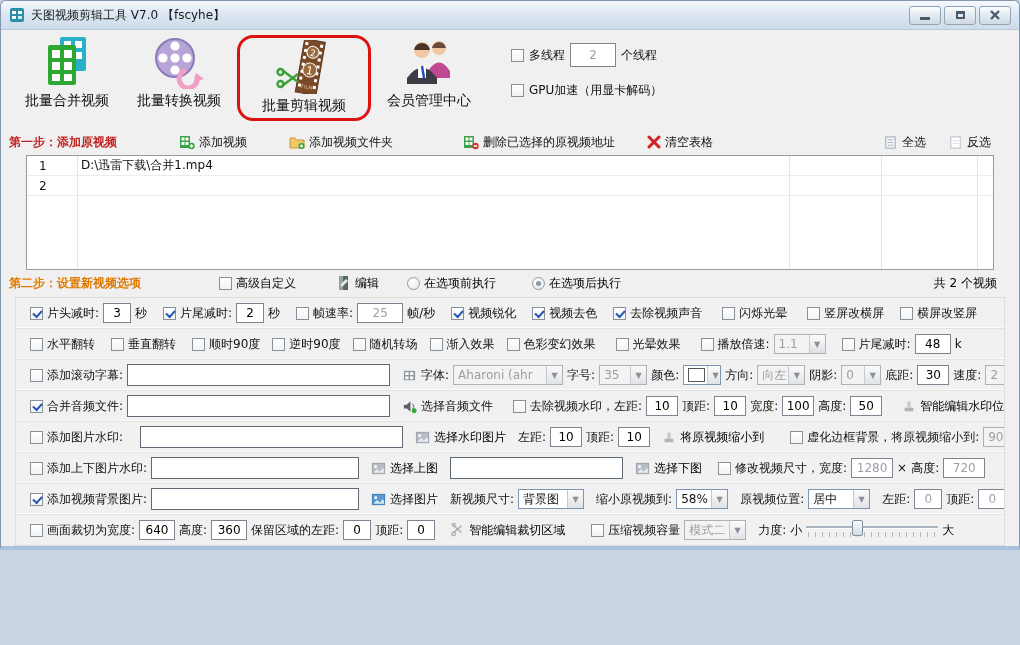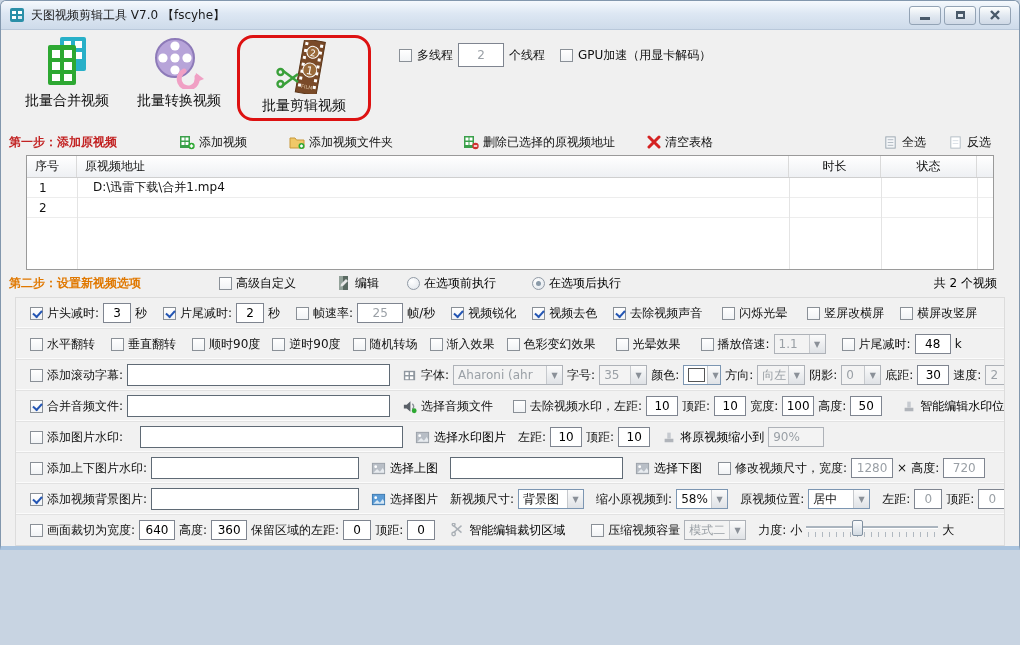--- a/index.html
+++ b/index.html
@@ -13,21 +13,21 @@
   .wbtns{margin-left:auto;display:flex;gap:3px;}
   .wbtn{width:30px;height:17px;border:1px solid #93a3b5;border-radius:3px;cursor:pointer;
     background:linear-gradient(#fdfefe,#e2e9f1 50%,#cfd9e6);display:flex;align-items:center;justify-content:center;}
   .gmin{width:10px;height:3px;background:#4a5a6a;margin-top:7px;}
   .gmax{width:9px;height:8px;border:2px solid #4a5a6a;border-top-width:3px;box-sizing:border-box;}
   
   .toolbar{height:94px;display:flex;align-items:flex-start;padding:5px 10px 0;}
   .tool{width:112px;display:flex;flex-direction:column;align-items:center;gap:3px;cursor:pointer;}
   .tool .tlabel{font-size:14px;white-space:nowrap;}
   .tool.hl{border:3px solid #dd1111;border-radius:16px;padding:2px 8px 3px;margin:0 2px;}
-  .threads{margin-left:26px;padding-top:8px;display:flex;flex-direction:row;gap:15px;}
+  .threads{margin-left:26px;padding-top:8px;display:flex;flex-direction:column;gap:15px;}
   .trw{display:flex;align-items:center;gap:5px;}
   
   .cbx{width:13px;height:13px;border:1px solid #8a9097;background:linear-gradient(#fff,#f1f3f5);
     box-sizing:border-box;position:relative;flex:none;}
   .cbx.on::after{content:"";position:absolute;left:2px;top:2px;width:7px;height:4px;
     border-left:2px solid #2456b4;border-bottom:2px solid #2456b4;transform:rotate(-48deg);}
   .rb{width:13px;height:13px;border-radius:50%;border:1px solid #919aa5;box-sizing:border-box;flex:none;
     background:radial-gradient(circle at 35% 30%,#fff,#dfe4ea);}
   .rb.on::after{content:"";display:block;width:5px;height:5px;margin:3px auto;border-radius:50%;background:#1f6fb4;}
   .rb.on.gy::after{background:#8a9aa8;}
@@ -54,21 +54,21 @@
   .t2{color:#e07800;font-weight:bold;}
   
   .tbl{margin:0 25px;height:113px;border:1px solid #9a9a9a;background:#fff;display:flex;flex-direction:column;}
   .thead{display:flex;height:21px;flex:none;background:linear-gradient(#ffffff,#eef0f3);border-bottom:1px solid #cfcfcf;}
   .th{border-right:1px solid #dadada;display:flex;align-items:center;padding-left:8px;box-sizing:border-box;}
   .c1{width:50px}.c2{width:712px}.c3{width:92px}.c4{width:96px}.c5{flex:1;border-right:none}
   .th.c3,.th.c4{justify-content:center;padding-left:0;}
   .tbody{position:relative;flex:1;}
   .vline{position:absolute;top:0;bottom:0;width:1px;background:#e4e4e4;}
   .trow{display:flex;height:19px;border-bottom:1px solid #ededed;align-items:center;}
-  .td{padding-left:16px;box-sizing:border-box;overflow:hidden;white-space:nowrap;}
+  .td{padding-left:4px;box-sizing:border-box;overflow:hidden;white-space:nowrap;}
   .td.c1{padding-left:12px;}
   
   .opts{margin:1px 14px 0;border:1px solid #dcdcdc;background:#f1f1f1;}
   .orow{height:30px;display:flex;align-items:center;column-gap:4px;padding:0 14px;white-space:nowrap;
     border-bottom:1px solid #e2e2e2;box-shadow:inset 0 -1px 0 #fbfbfb;overflow:hidden;}
   .orow:last-child{border-bottom:none;box-shadow:none;}
   .g8{margin-left:8px}.g12{margin-left:12px}.g16{margin-left:16px}.g22{margin-left:22px}.mla{margin-left:auto}
   
   .slider{position:relative;width:132px;height:20px;flex:none;}
   .strack{position:absolute;left:0;right:0;top:6px;height:2px;background:#aab4be;box-shadow:0 1px 0 #fff;}
@@ -176,20 +176,35 @@
             <g stroke="#3aa03a" stroke-width="2.4" fill="none">
               <line x1="6" y1="30" x2="22" y2="42"></line>
               <line x1="6" y1="46" x2="22" y2="34"></line>
               <circle cx="4.5" cy="32" r="3"></circle>
               <circle cx="4.5" cy="44" r="3"></circle>
             </g>
           </svg>
       </span>
       <span class="tlabel">批量剪辑视频</span>
     </div>
+    <div class="tool">
+      <span class="ic">
+        <svg width="54" height="54" viewBox="0 0 54 54">
+            <circle cx="37" cy="13" r="7" fill="#f0c8a4"></circle>
+            <path d="M37 7 a7 7 0 0 1 7 6 l-14 0 a7 7 0 0 1 7-6z" fill="#6a4a3a"></path>
+            <path d="M26 36 q11-17 22 0 l0 7 -22 0 z" fill="#c04890"></path>
+            <circle cx="20" cy="15" r="8" fill="#f0c8a4"></circle>
+            <path d="M20 8 a8 8 0 0 1 8 7 l-16 0 a8 8 0 0 1 8-7z" fill="#4a3428"></path>
+            <path d="M5 43 q15-21 30 0 l0 6 -30 0 z" fill="#3c3c44"></path>
+            <path d="M16 31 l8 0 0 12 -8 0 z" fill="#fff"></path>
+            <path d="M20 31 l2 12" stroke="#2050c0" stroke-width="2.4"></path>
+          </svg>
+      </span>
+      <span class="tlabel">会员管理中心</span>
+    </div>
     <div class="threads">
       <div class="trw">
         <span class="cbx"></span>
         <span>多线程</span>
         <input class="ni big w44 dim" readonly="" value="2" style="">
         <span>个线程</span>
       </div>
       <div class="trw">
         <span class="cbx"></span>
         <span>GPU加速（用显卡解码）</span>
@@ -259,27 +274,20 @@
           <svg width="15" height="15" viewBox="0 0 16 16">
             <rect x="3" y="2" width="10" height="12" fill="#fff" stroke="#b2bcc4"></rect>
             <path d="M5 6h6M5 9h6" stroke="#d8dee4"></path>
           </svg>
         </span>
       <span>反选</span>
     </span>
   </div>
 
   <div class="tbl">
-    <div class="thead">
-      <div class="th c1">序号</div>
-      <div class="th c2">原视频地址</div>
-      <div class="th c3">时长</div>
-      <div class="th c4">状态</div>
-      <div class="th c5"></div>
-    </div>
     <div class="tbody">
       <div class="vline" style="left:50px"></div>
       <div class="vline" style="left:762px"></div>
       <div class="vline" style="left:854px"></div>
       <div class="vline" style="left:950px"></div>
       <div class="trow">
         <div class="td c1">1</div>
         <div class="td c2">D:\迅雷下载\合并1.mp4</div>
         <div class="td c3"></div>
         <div class="td c4"></div>
@@ -523,20 +531,24 @@
       <input class="ni w30" readonly="" value="10" style="">
       <span class="lnk g8">
         <span class="ic">
             <svg width="14" height="14" viewBox="0 0 16 16">
               <rect x="3" y="10" width="10" height="4" fill="#b0b4ba"></rect>
               <rect x="6" y="3" width="4" height="7" fill="#c6cad0"></rect>
             </svg>
           </span>
         <span class="gl">将原视频缩小到</span>
       </span>
+      <label class="chk g22">
+          <span class="cbx"></span>
+          <span>虚化边框背景，将原视频缩小到:</span>
+        </label>
       <span class="dd" style="width:56px">
           <span class="ddt">90%</span>
         </span>
     </div>
 
     <div class="orow">
       <label class="chk">
           <span class="cbx"></span>
           <span>添加上下图片水印:</span>
         </label>

